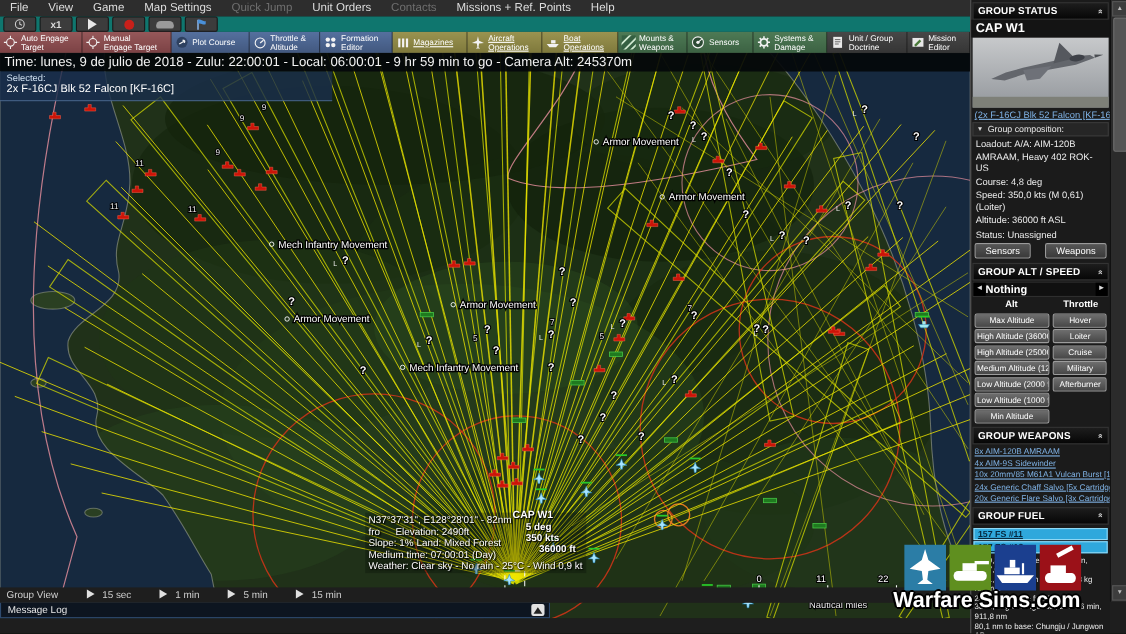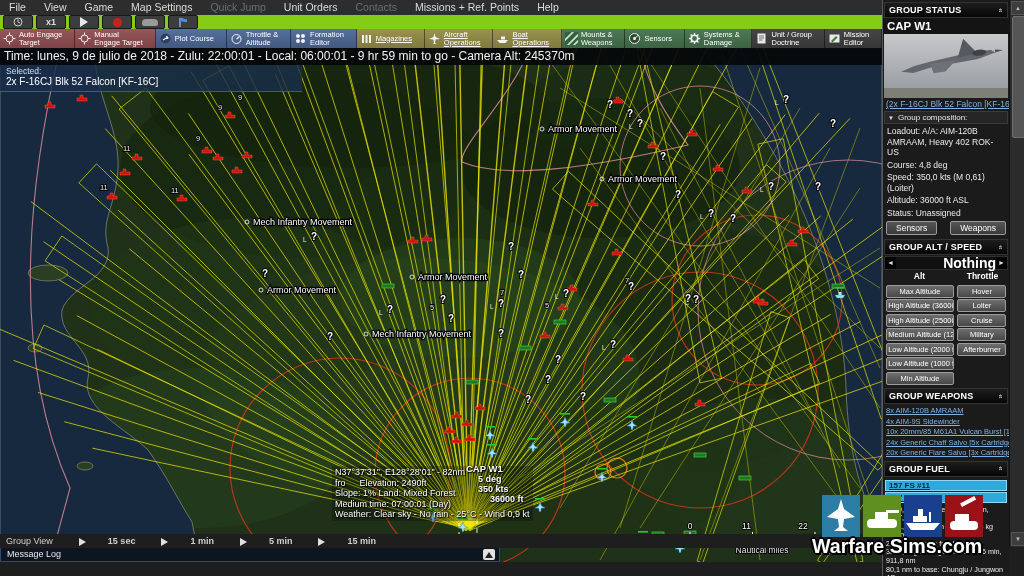--- a/index.html
+++ b/index.html
@@ -14,21 +14,21 @@
   #cursor-info .elev{margin-left:14px;}
   #datablock{position:absolute;left:466px;top:416px;font-size:9px;line-height:10px;color:#fff;
     text-shadow:0 0 2px #000,1px 1px 1px #000;font-weight:bold;}
   #datablock .db-name{font-size:9.5px;}
 
   
   #menubar{position:absolute;left:0;top:0;width:882px;height:15px;background:#2d2d2d;display:flex;
     align-items:center;z-index:30;}
   .menu-item{font-size:10.5px;color:#dcdcdc;padding:0 9px;line-height:15px;cursor:default;}
   .menu-item.dim{color:#6e6e6e;}
-  #transportbar{position:absolute;left:0;top:15px;width:882px;height:14px;background:#84cc16;display:flex;
+  #transportbar{position:absolute;left:0;top:15px;width:882px;height:14px;background:#0f766e;display:flex;
     align-items:flex-start;z-index:30;}
   .tbtn{width:28px;height:12px;margin-left:3px;background:#3c3c3c;border:1px solid #191919;border-radius:2px;
     display:flex;align-items:center;justify-content:center;color:#ddd;font-size:9px;font-weight:bold;}
   .tri-play{width:0;height:0;border-left:8px solid #e8e8e8;border-top:5px solid transparent;border-bottom:5px solid transparent;}
   .dot-rec{width:9px;height:9px;border-radius:50%;background:#c8201a;}
   .blob{width:16px;height:7px;background:#9a9a9a;border-radius:4px 4px 2px 2px;}
   #toolbar{position:absolute;left:0;top:29px;width:882px;height:19px;display:flex;z-index:30;}
   .toolbtn{flex:1 1 auto;display:flex;align-items:center;gap:3px;padding:0 3px;border-right:1px solid rgba(0,0,0,.45);
     color:#fff;font-size:7.5px;line-height:8px;white-space:nowrap;overflow:hidden;}
   .toolbtn .ticon{flex:0 0 13px;height:13px;}
@@ -46,41 +46,41 @@
 
   
   #messagelog{position:absolute;left:0;top:547px;width:500px;height:15px;background:#0d1520;
     border:1px solid #2e4a6e;box-sizing:border-box;z-index:26;color:#e8e8e8;font-size:9px;line-height:13px;padding-left:6px;}
   #msg-up{position:absolute;right:4px;top:1px;width:12px;height:11px;background:#e2e2e2;border-radius:2px;
     display:flex;align-items:center;justify-content:center;}
   #msg-up .up-tri{width:0;height:0;border-bottom:6px solid #222;border-left:4px solid transparent;border-right:4px solid transparent;}
   #bottombar{position:absolute;left:0;top:534px;width:882px;height:14px;background:#1e1e1e;display:flex;
     align-items:center;z-index:26;color:#cfcfcf;font-size:9px;}
   #bottombar .bb-label{margin-left:6px;margin-right:26px;}
-  .speed-item{display:flex;align-items:flex-end;gap:22px;margin-right:26px;font-weight:bold;}
+  .speed-item{display:flex;align-items:flex-start;gap:7px;margin-right:26px;}
   .speed-tri{width:0;height:0;border-left:7px solid #e0e0e0;border-top:4px solid transparent;border-bottom:4px solid transparent;}
 
   
   #sidebar{position:absolute;left:882px;top:0;width:126px;height:576px;background:#1b1b1b;
     border-left:1px solid #5a5a5a;z-index:35;}
   .shead{background:linear-gradient(#1d1d1d,#060606);border:1px solid #333;margin:2px 1px 0 1px;
     color:#fff;font-size:9px;font-weight:bold;padding:2px 4px;display:flex;justify-content:space-between;align-items:center;letter-spacing:.2px;}
   .chev{display:inline-block;transform:rotate(90deg);font-size:8px;color:#cfcfcf;font-weight:bold;}
   .gname{color:#fff;font-size:11.5px;font-weight:bold;padding:2px 4px;background:#141414;}
   #photo{display:block;margin:0 1px;}
   .slink{color:#7fb2e5;text-decoration:underline;font-size:8.5px;padding:1px 3px;white-space:nowrap;overflow:hidden;}
   .comprow{display:flex;align-items:center;gap:4px;color:#e8e8e8;font-size:8px;background:#262626;
     border:1px solid #3a3a3a;margin:1px;padding:1px 3px;}
   .sinfo{color:#ececec;font-size:8.5px;line-height:10.5px;padding:0 4px;margin-top:2px;}
   .btnrow{display:flex;justify-content:space-between;padding:3px 3px 2px 3px;}
   .sbtn{background:linear-gradient(#565656,#3a3a3a);border:1px solid #9a9a9a;border-radius:2px;color:#fff;
     font-size:8.5px;padding:1px 9px;white-space:nowrap;}
   .selrow{display:flex;align-items:center;background:#101010;margin:1px;border:1px solid #2e2e2e;height:12px;}
   .selarrow{width:11px;text-align:center;color:#ddd;font-size:7px;background:#000;align-self:stretch;line-height:12px;}
-  .selval{flex:1;text-align:right;color:#fff;font-size:14px;font-weight:bold;}
+  .selval{flex:1;text-align:left;color:#fff;font-size:10px;font-weight:bold;}
   .collabels{display:flex;color:#fff;font-size:8.5px;font-weight:bold;}
   .collabels div{text-align:center;}
   #altcols{display:flex;padding:2px 1px 0 1px;}
   #altcol-left{width:58%;}
   #altcol-right{width:42%;}
   .altbtn{display:block;margin:1.5px auto;background:linear-gradient(#6e6e6e,#474747);border:1px solid #9c9c9c;
     border-radius:2px;color:#fff;font-size:7.5px;text-align:center;padding:1px 1px;width:94%;
     white-space:nowrap;overflow:hidden;box-sizing:border-box;}
   .wlink{color:#7fb2e5;text-decoration:underline;font-size:7.5px;line-height:10.5px;padding:0 3px;
     white-space:nowrap;overflow:hidden;}

